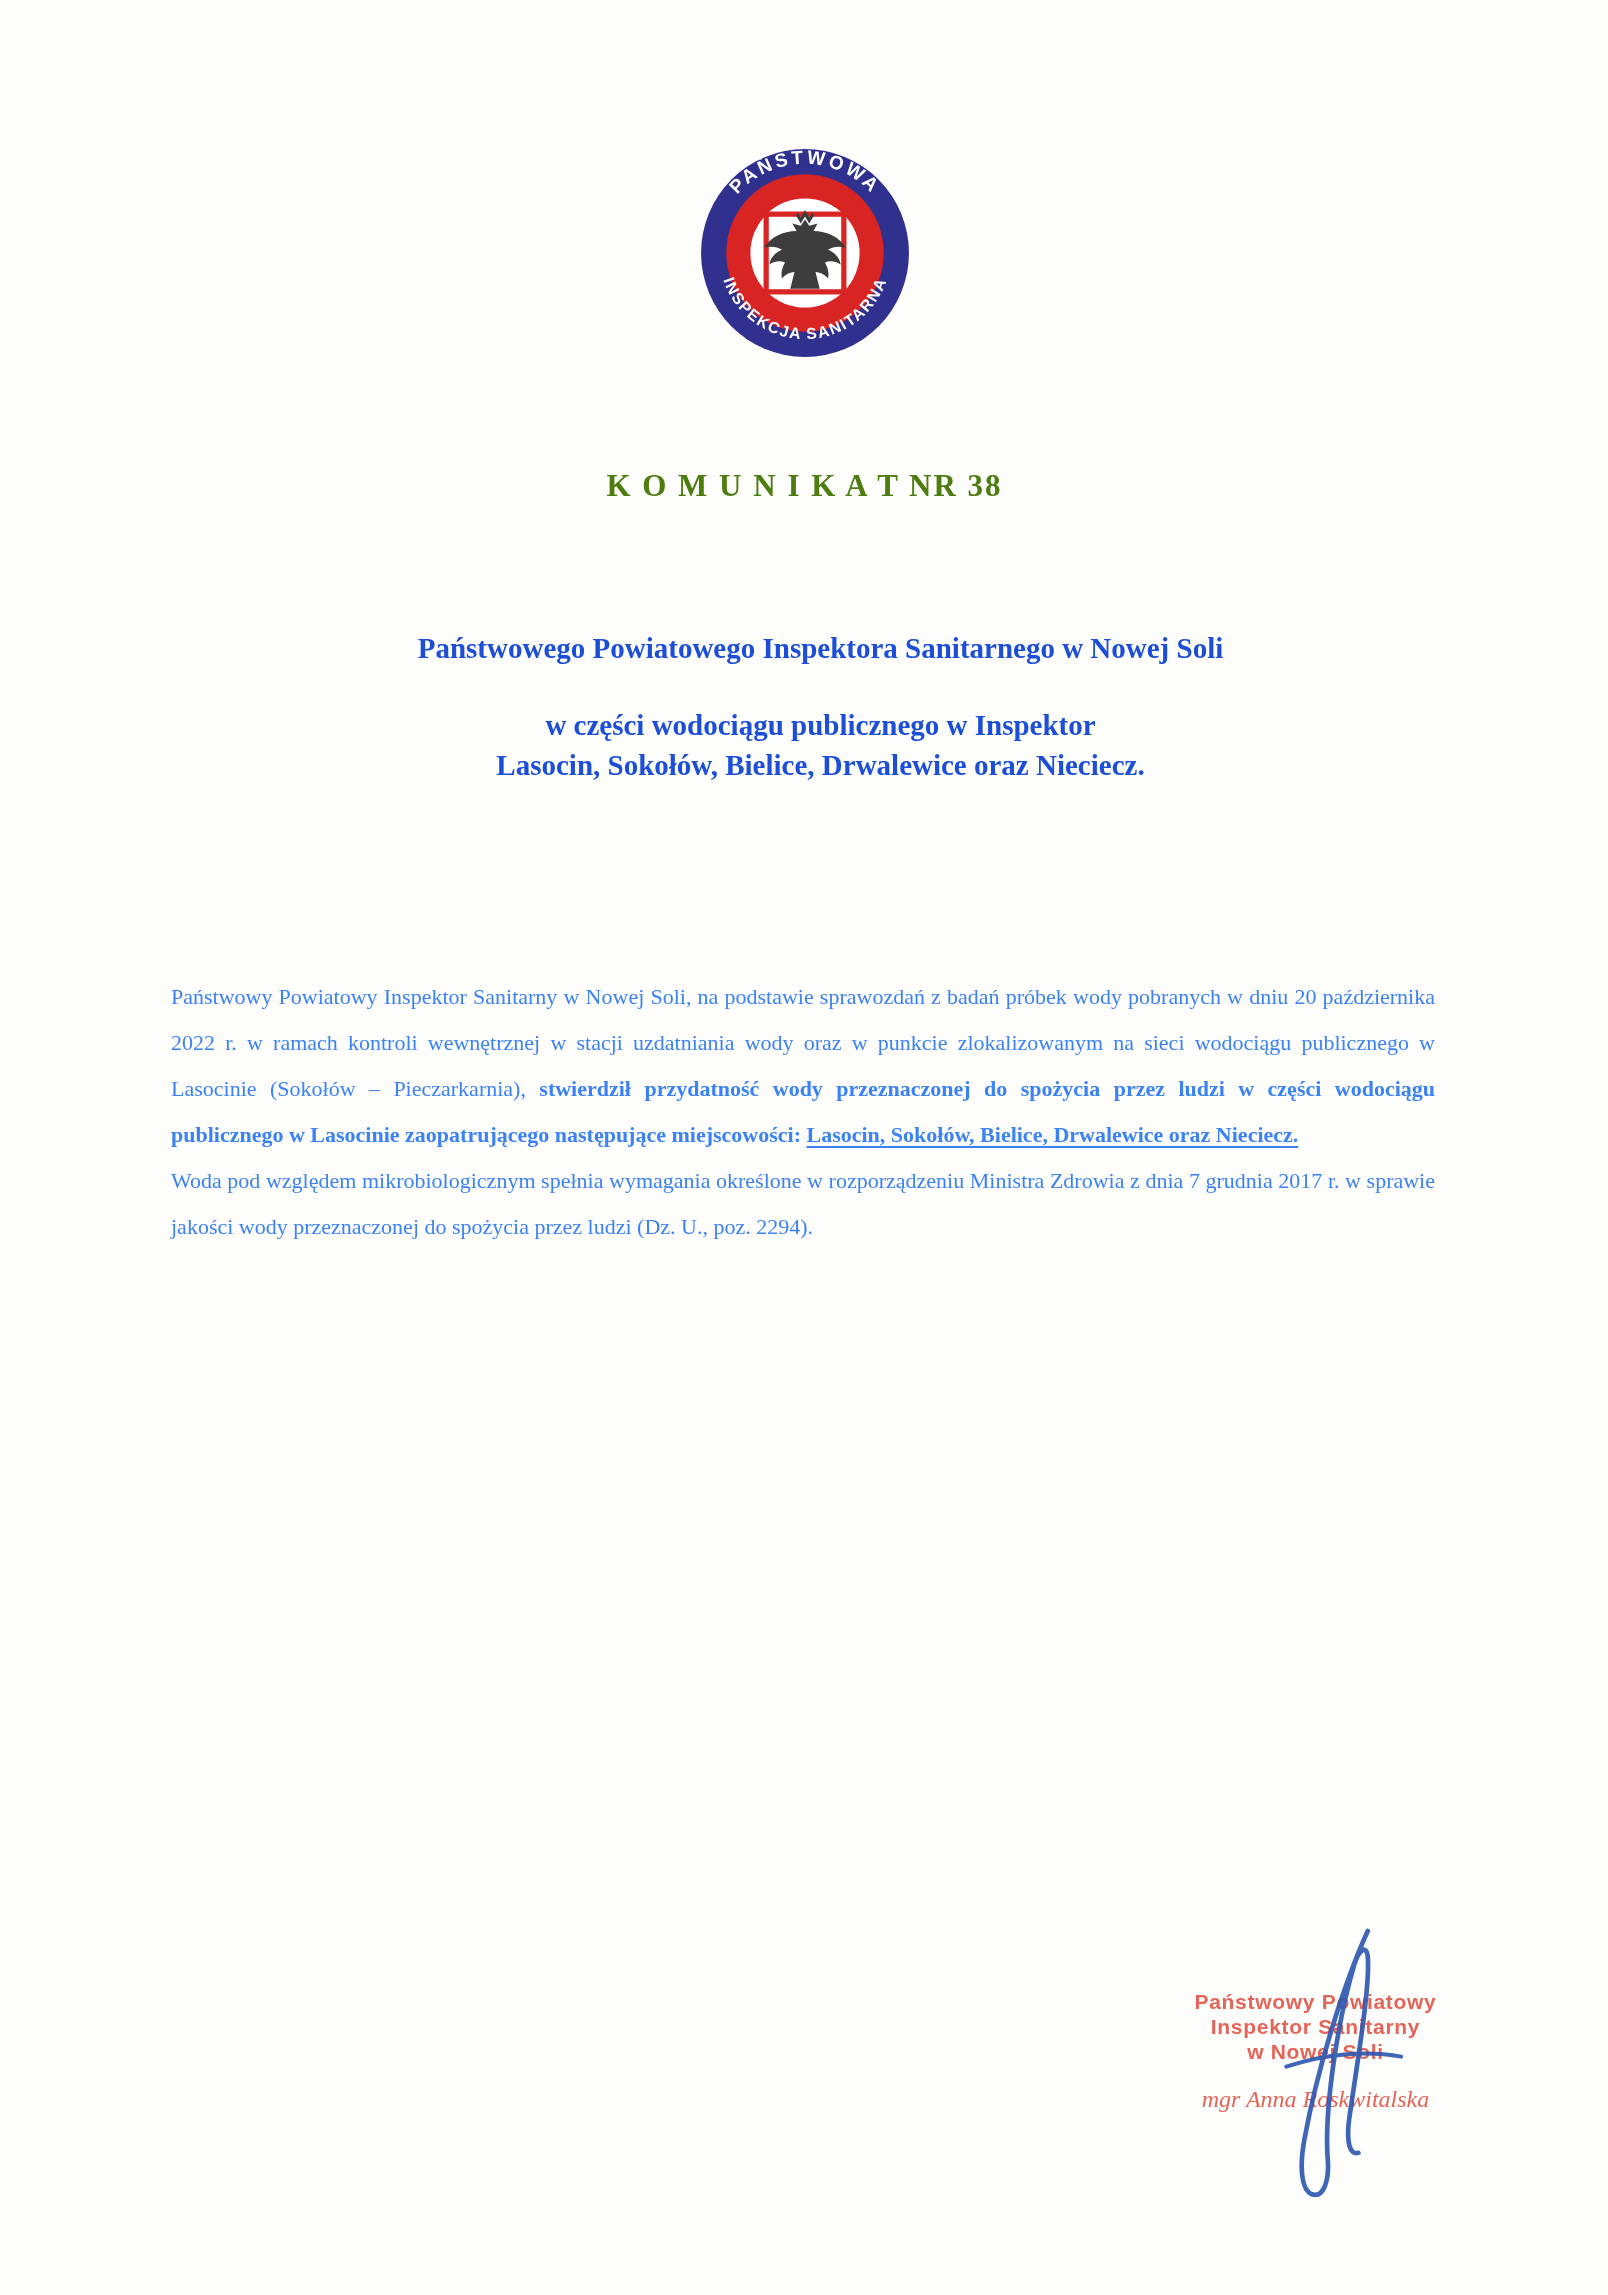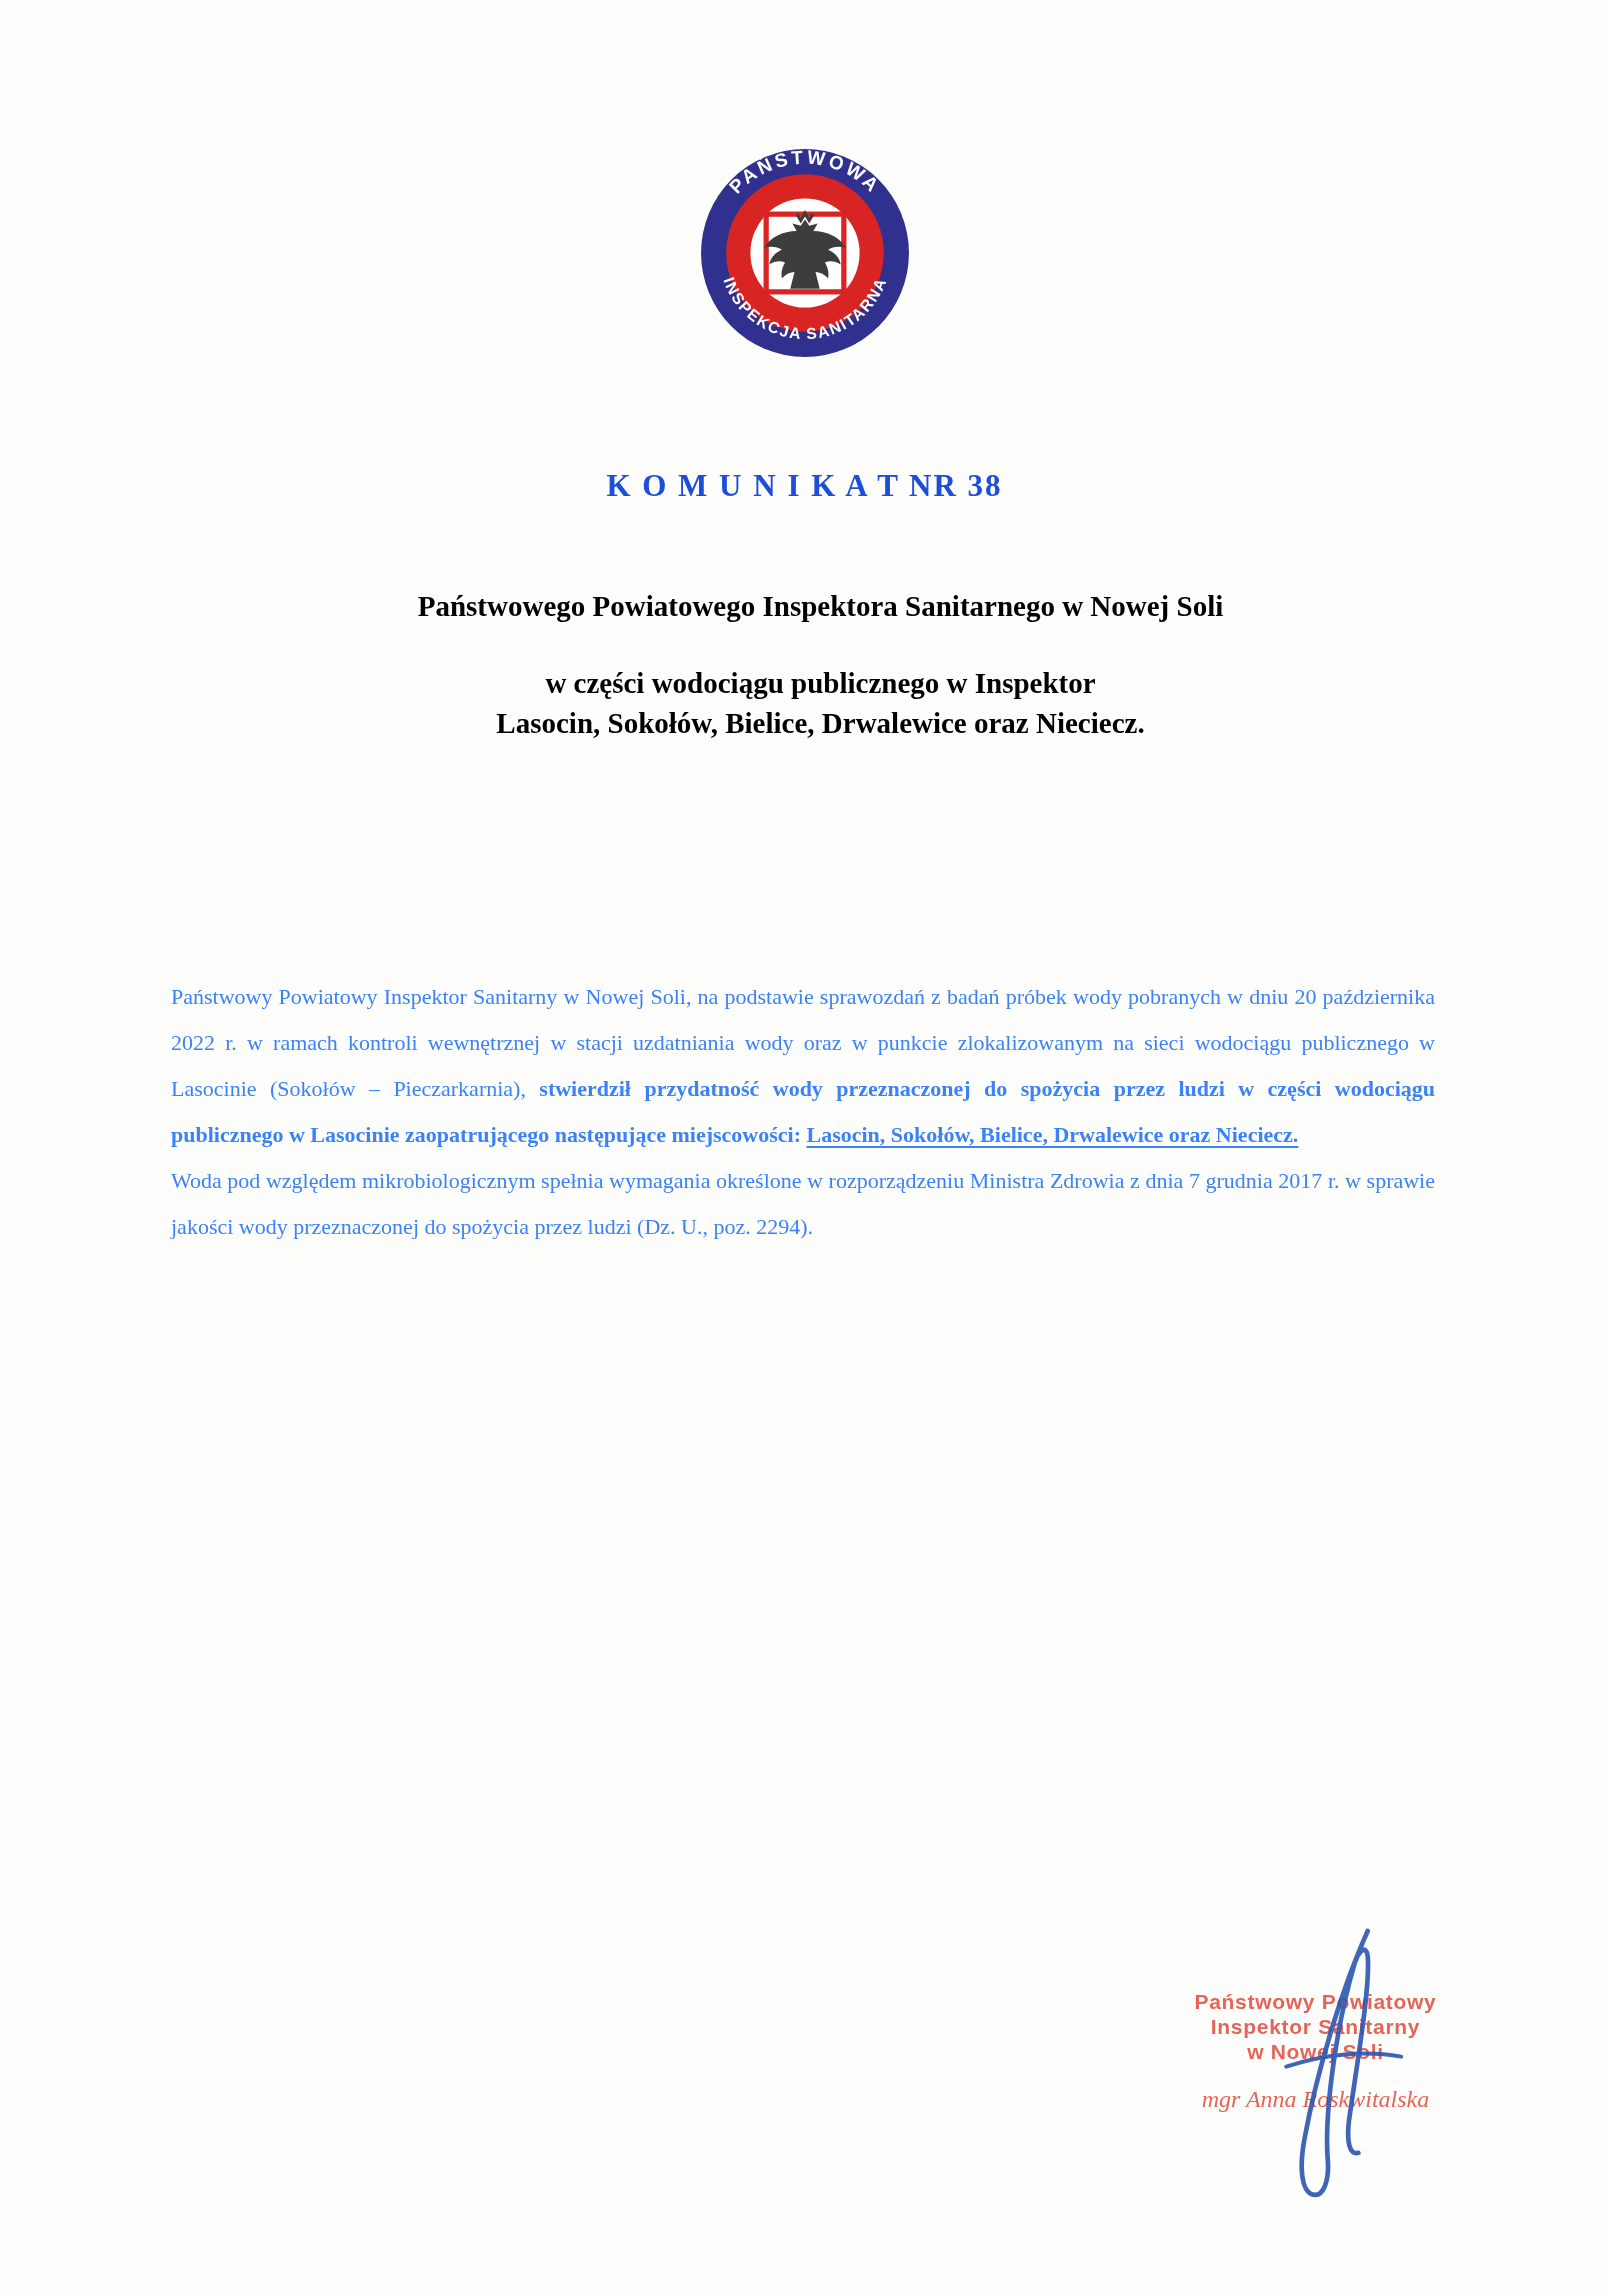--- a/index.html
+++ b/index.html
@@ -30,32 +30,32 @@
   
   .doc-title {
     position: absolute;
     top: 468px;
     left: 0;
     width: 100%;
     text-align: center;
     font-size: 31px;
     font-weight: bold;
     letter-spacing: 2px;
-    color: #1d4ed8;
+    color: #4d7c0f;
   }
 
   .header-block {
     position: absolute;
-    top: 586px;
+    top: 628px;
     left: 0;
     width: 100%;
     text-align: center;
     font-weight: bold;
     font-size: 29px;
-    color: #000000;
+    color: #1d4ed8;
     padding-left: 32px;
   }
   .header-block p { line-height: 40px; }
   .header-block .issuer { margin-bottom: 37px; }
   .u { text-decoration: underline; text-underline-offset: 4px; text-decoration-thickness: 2px; }
 
   
   .body-block {
     position: absolute;
     top: 974px;

